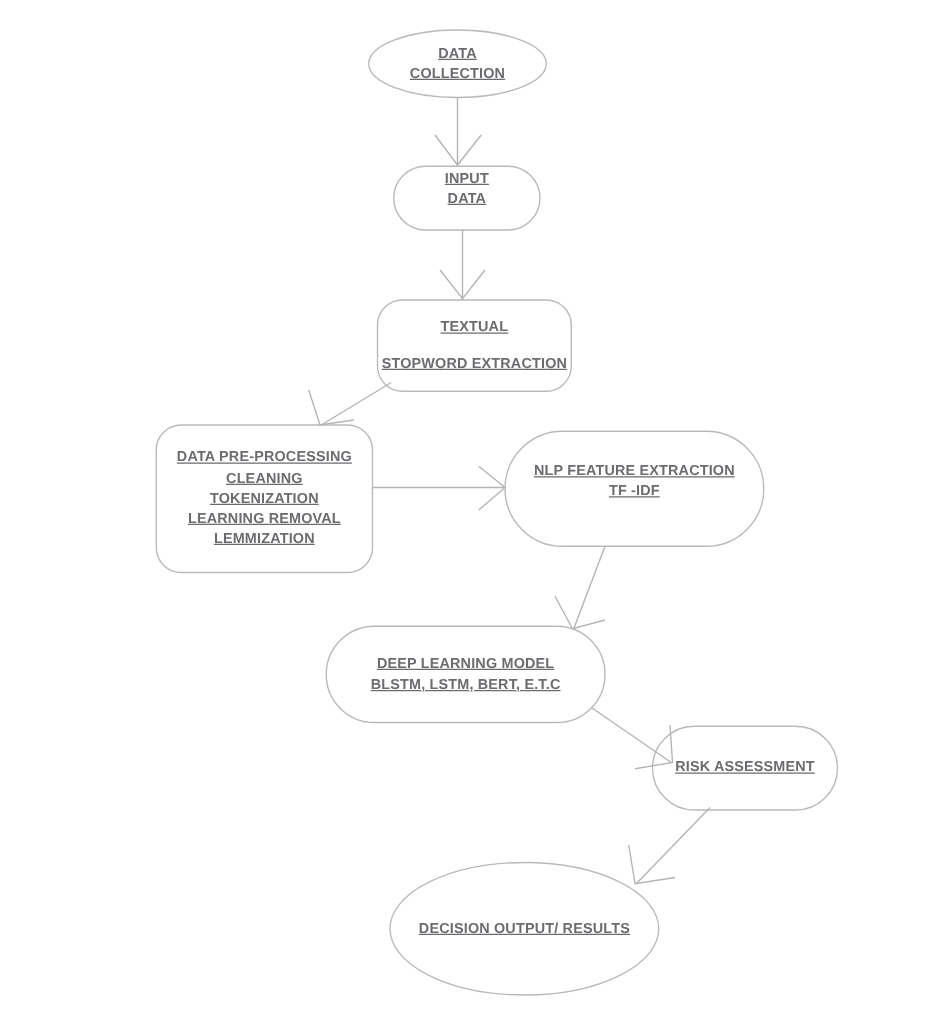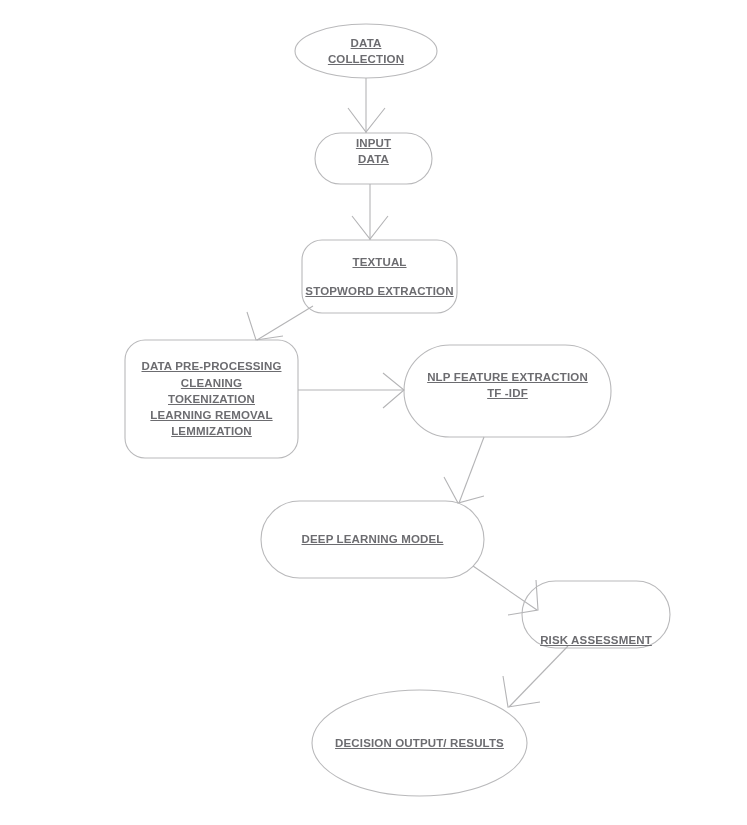--- a/index.html
+++ b/index.html
@@ -143,23 +143,24 @@
     <span class="line">LEMMIZATION</span>
   </div>
 
   <div class="node-label" style="left:404px; top:333px; width:207px; height:104px;align-items:center;">
     <span class="line">NLP FEATURE EXTRACTION</span>
     <span class="line">TF -IDF</span>
   </div>
 
   <div class="node-label" style="left:261px; top:501px; width:223px; height:77px;">
     <span class="line">DEEP LEARNING MODEL</span>
+    <span class="line">BLSTM, LSTM, BERT, E.T.C</span>
   </div>
 
-  <div class="node-label" style="left:522px; top:581px; width:148px; height:67px;justify-content:flex-end;">
+  <div class="node-label" style="left:522px; top:581px; width:148px; height:67px;">
     <span class="line">RISK ASSESSMENT</span>
   </div>
 
   <div class="node-label" style="left:312px; top:690px; width:215px; height:106px;">
     <span class="line">DECISION OUTPUT/ RESULTS</span>
   </div>
 
 </div>
 
 </body></html>

